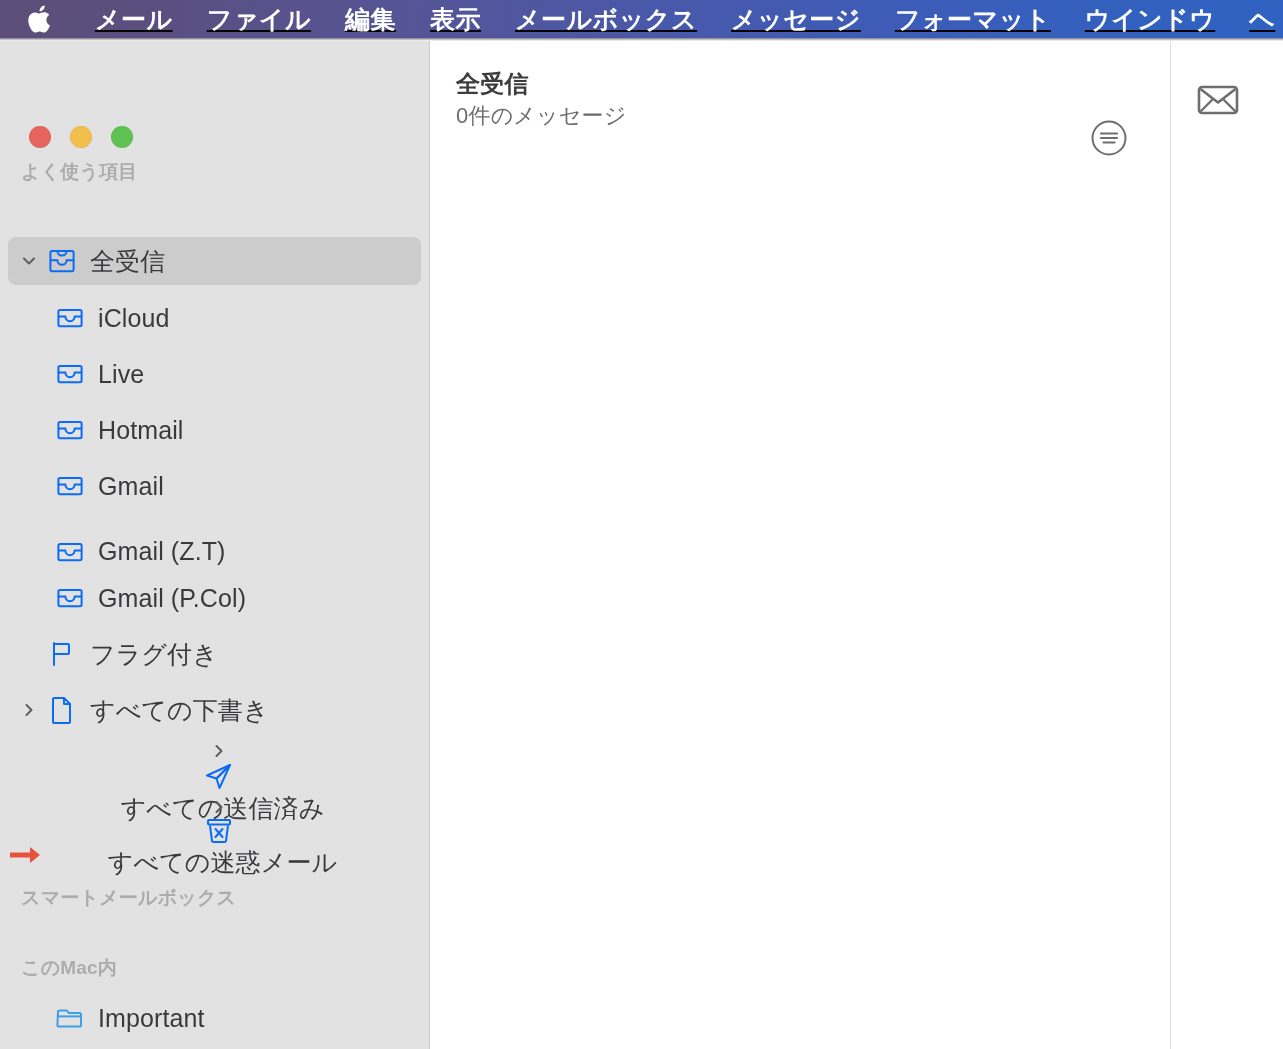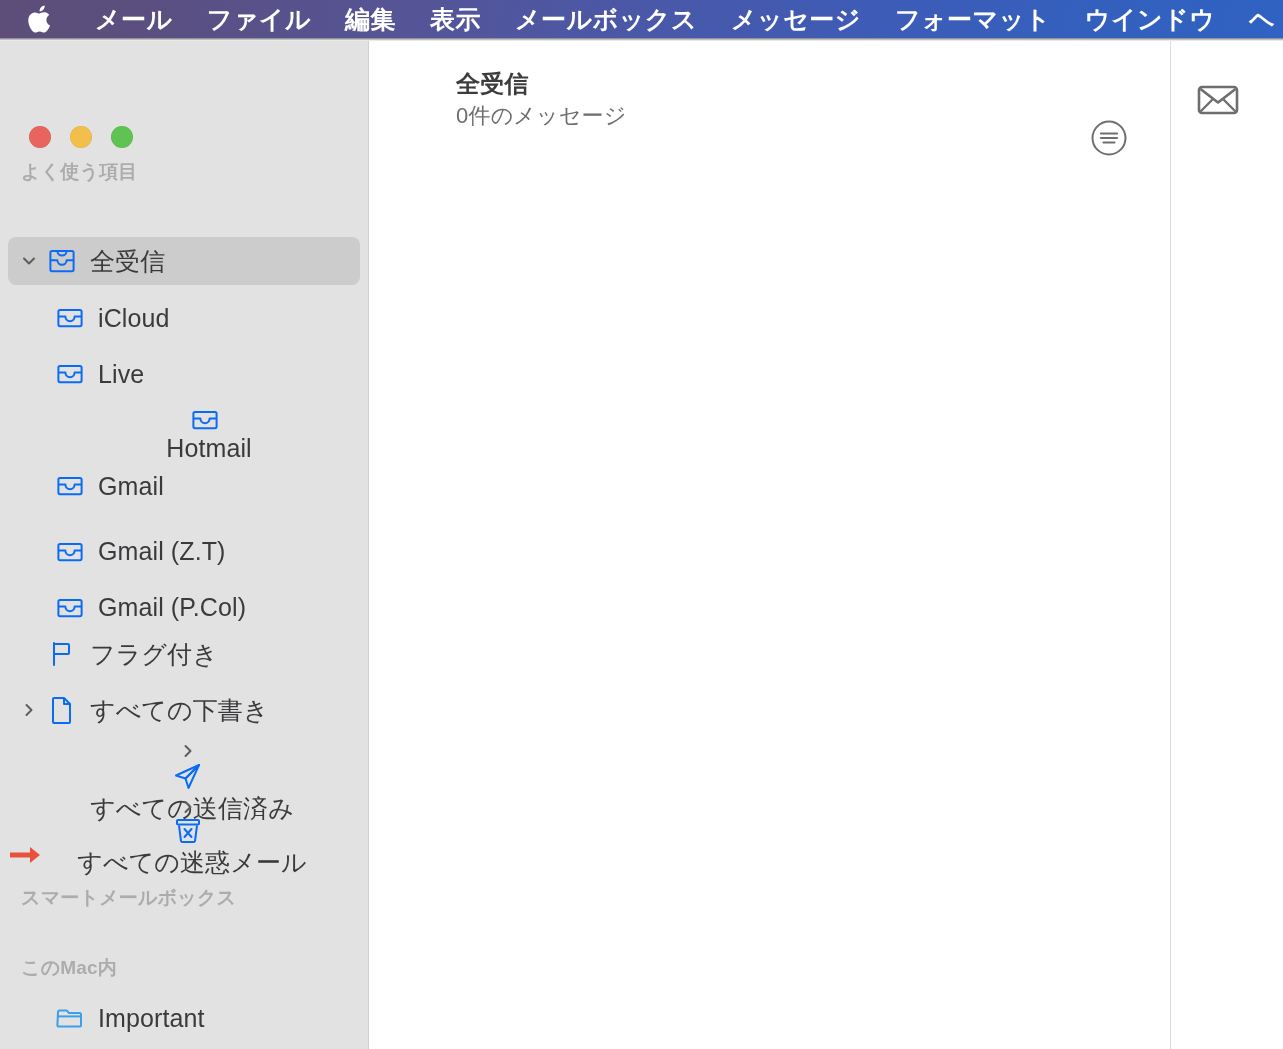--- a/index.html
+++ b/index.html
@@ -27,20 +27,21 @@
         #565495 30%,
         #4a58a8 50%,
         #3c5cb8 70%,
         #3460bd 85%,
         #2f62c2 100%);
     display: flex;
     align-items: center;
     box-sizing: border-box;
     padding-left: 26px;
     overflow: hidden;
+    text-decoration: underline;
   }
   #menubar-shadow {
     position: absolute;
     left: 0; top: 38px;
     width: 1283px;
     height: 3px;
     background: linear-gradient(180deg, rgba(20,18,36,0.55), rgba(20,18,36,0.0));
     z-index: 40;
   }
   .apple-logo {
@@ -61,21 +62,21 @@
     padding: 0 17px;
     line-height: 38px;
     flex: 0 0 auto;
   }
   .menu-item.app-name { font-weight: 700; }
 
   
   #sidebar {
     position: absolute;
     left: 0; top: 41px;
-    width: 369px;
+    width: 430px;
     height: 1008px;
     background: #e3e2e3;
     border-right: 1px solid #cfcfd0;
     box-sizing: border-box;
     overflow: hidden;
   }
   #traffic-lights {
     position: absolute;
     left: 29px; top: 85px;
     display: flex;
@@ -253,21 +254,21 @@
   <div class="row indent" style="position:absolute; left:0; right:0; top:253px;">
     <span class="row-icon">
       <svg width="30" height="28" viewBox="0 0 30 28">
         <path d="M5 6 h20 a1.6 1.6 0 0 1 1.6 1.6 v13 a1.6 1.6 0 0 1 -1.6 1.6 h-20 a1.6 1.6 0 0 1 -1.6 -1.6 v-13 A1.6 1.6 0 0 1 5 6 z" fill="none" stroke="#0a6cf5" stroke-width="2"></path>
         <path d="M3.4 12.6 h7 a4.6 4.6 0 0 0 9.2 0 h7" fill="none" stroke="#0a6cf5" stroke-width="2" stroke-linejoin="round"></path>
       </svg>
     </span>
     <span class="row-label">iCloud</span>
   </div>
 
-  <div class="row indent" style="position:absolute; left:0; right:0; top:365px;flex-direction:column;">
+  <div class="row indent" style="position:absolute; left:0; right:0; top:365px;">
     <span class="row-icon">
       <svg width="30" height="28" viewBox="0 0 30 28">
         <path d="M5 6 h20 a1.6 1.6 0 0 1 1.6 1.6 v13 a1.6 1.6 0 0 1 -1.6 1.6 h-20 a1.6 1.6 0 0 1 -1.6 -1.6 v-13 A1.6 1.6 0 0 1 5 6 z" fill="none" stroke="#0a6cf5" stroke-width="2"></path>
         <path d="M3.4 12.6 h7 a4.6 4.6 0 0 0 9.2 0 h7" fill="none" stroke="#0a6cf5" stroke-width="2" stroke-linejoin="round"></path>
       </svg>
     </span>
     <span class="row-label">Hotmail</span>
   </div>
 
   <div class="row indent" style="position:absolute; left:0; right:0; top:421px;">
@@ -283,21 +284,21 @@
   <div class="row indent" style="position:absolute; left:0; right:0; top:477px;align-items:flex-end;">
     <span class="row-icon">
       <svg width="30" height="28" viewBox="0 0 30 28">
         <path d="M5 6 h20 a1.6 1.6 0 0 1 1.6 1.6 v13 a1.6 1.6 0 0 1 -1.6 1.6 h-20 a1.6 1.6 0 0 1 -1.6 -1.6 v-13 A1.6 1.6 0 0 1 5 6 z" fill="none" stroke="#0a6cf5" stroke-width="2"></path>
         <path d="M3.4 12.6 h7 a4.6 4.6 0 0 0 9.2 0 h7" fill="none" stroke="#0a6cf5" stroke-width="2" stroke-linejoin="round"></path>
       </svg>
     </span>
     <span class="row-label">Gmail (Z.T)</span>
   </div>
 
-  <div class="row indent" style="position:absolute; left:0; right:0; top:533px;align-items:flex-end;">
+  <div class="row indent" style="position:absolute; left:0; right:0; top:533px;">
     <span class="row-icon">
       <svg width="30" height="28" viewBox="0 0 30 28">
         <path d="M5 6 h20 a1.6 1.6 0 0 1 1.6 1.6 v13 a1.6 1.6 0 0 1 -1.6 1.6 h-20 a1.6 1.6 0 0 1 -1.6 -1.6 v-13 A1.6 1.6 0 0 1 5 6 z" fill="none" stroke="#0a6cf5" stroke-width="2"></path>
         <path d="M3.4 12.6 h7 a4.6 4.6 0 0 0 9.2 0 h7" fill="none" stroke="#0a6cf5" stroke-width="2" stroke-linejoin="round"></path>
       </svg>
     </span>
     <span class="row-label">Gmail (P.Col)</span>
   </div>
 
   <div class="row" style="position:absolute; left:0; right:0; top:589px; padding-left:34px;">

